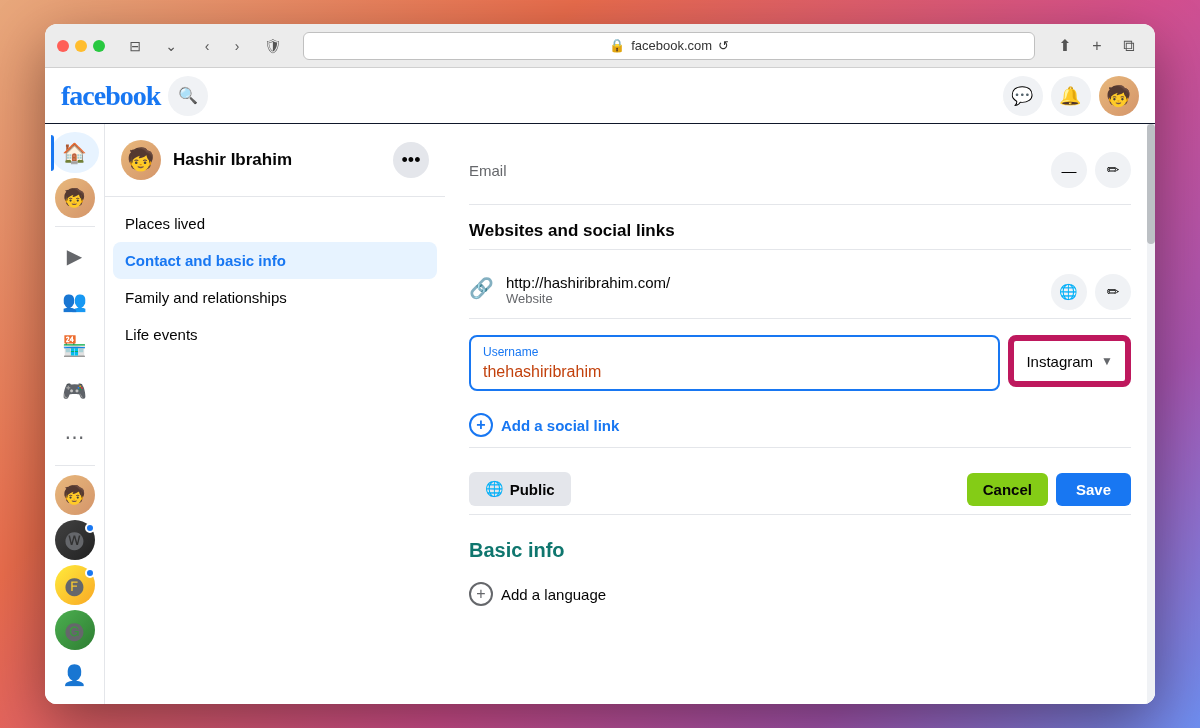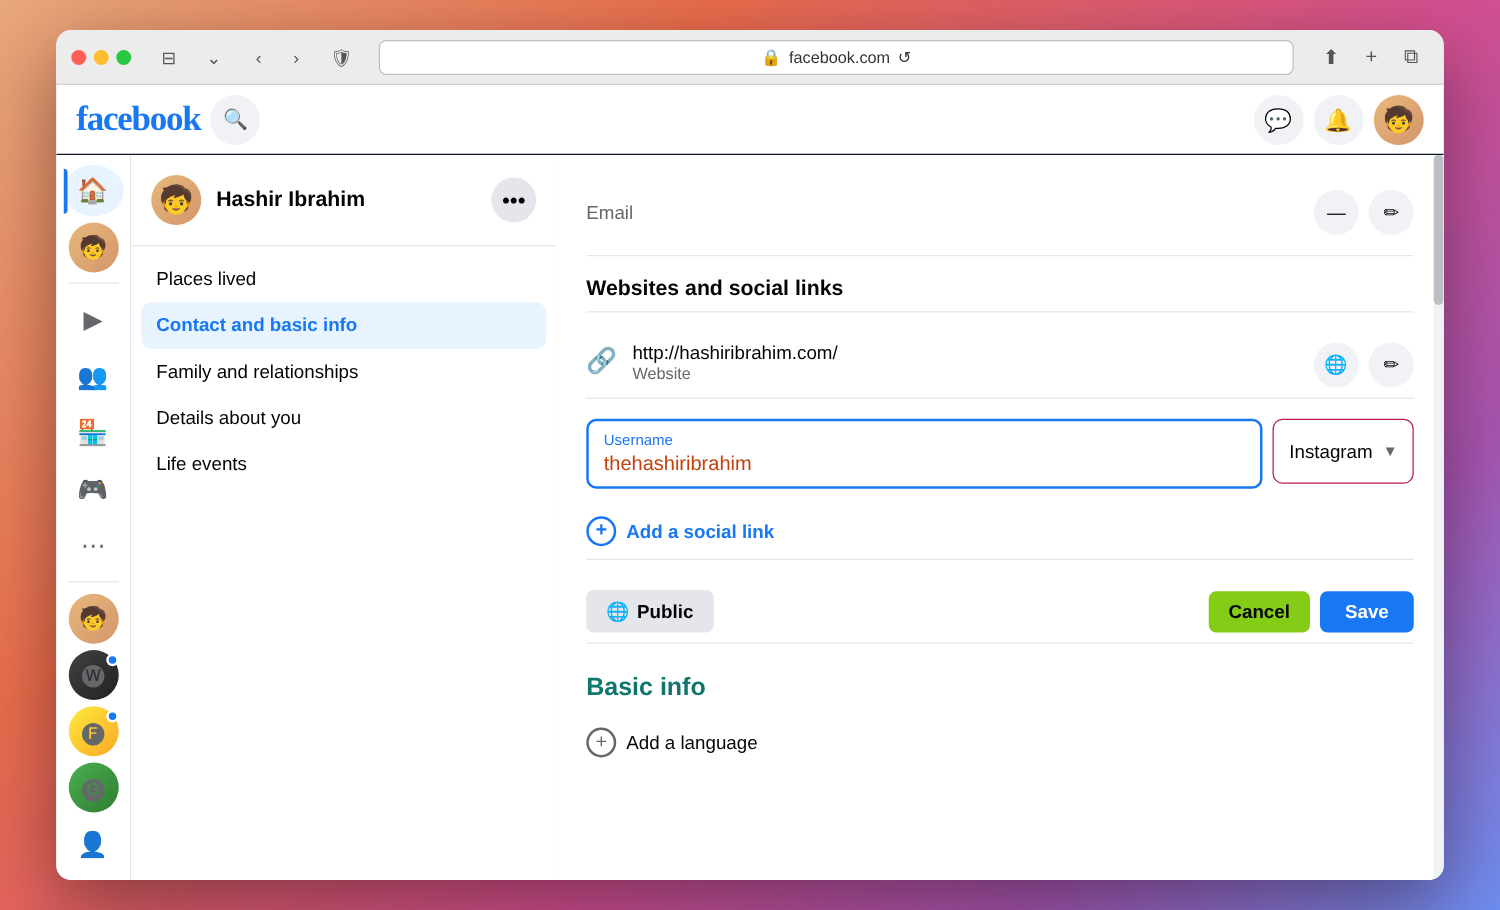--- a/index.html
+++ b/index.html
@@ -455,21 +455,21 @@
       border: none;
       outline: none;
       font-size: 16px;
       color: #c2410c;
       background: transparent;
     }
 
     .platform-selector {
       height: 52px;
       padding: 0 12px;
-      border: 1px solid #be185d;
+      border: 6px solid #be185d;
       border-radius: 8px;
       background: #fff;
       font-size: 15px;
       color: #050505;
       cursor: pointer;
       display: flex;
       align-items: center;
       gap: 8px;
       white-space: nowrap;
     }
@@ -702,23 +702,20 @@
           <div class="profile-nav-item">
             <span>Places lived</span>
           </div>
           <div class="profile-nav-item active">
             <span>Contact and basic info</span>
           </div>
           <div class="profile-nav-item">
             <span>Family and relationships</span>
           </div>
           <div class="profile-nav-item">
-            <span>Details about you</span>
-          </div>
-          <div class="profile-nav-item">
             <span>Life events</span>
           </div>
         </div>
       </div>
 
       <div class="fb-content">
         <div class="content-inner">
 
           <div class="email-row">
             <span class="email-label">Email</span>

